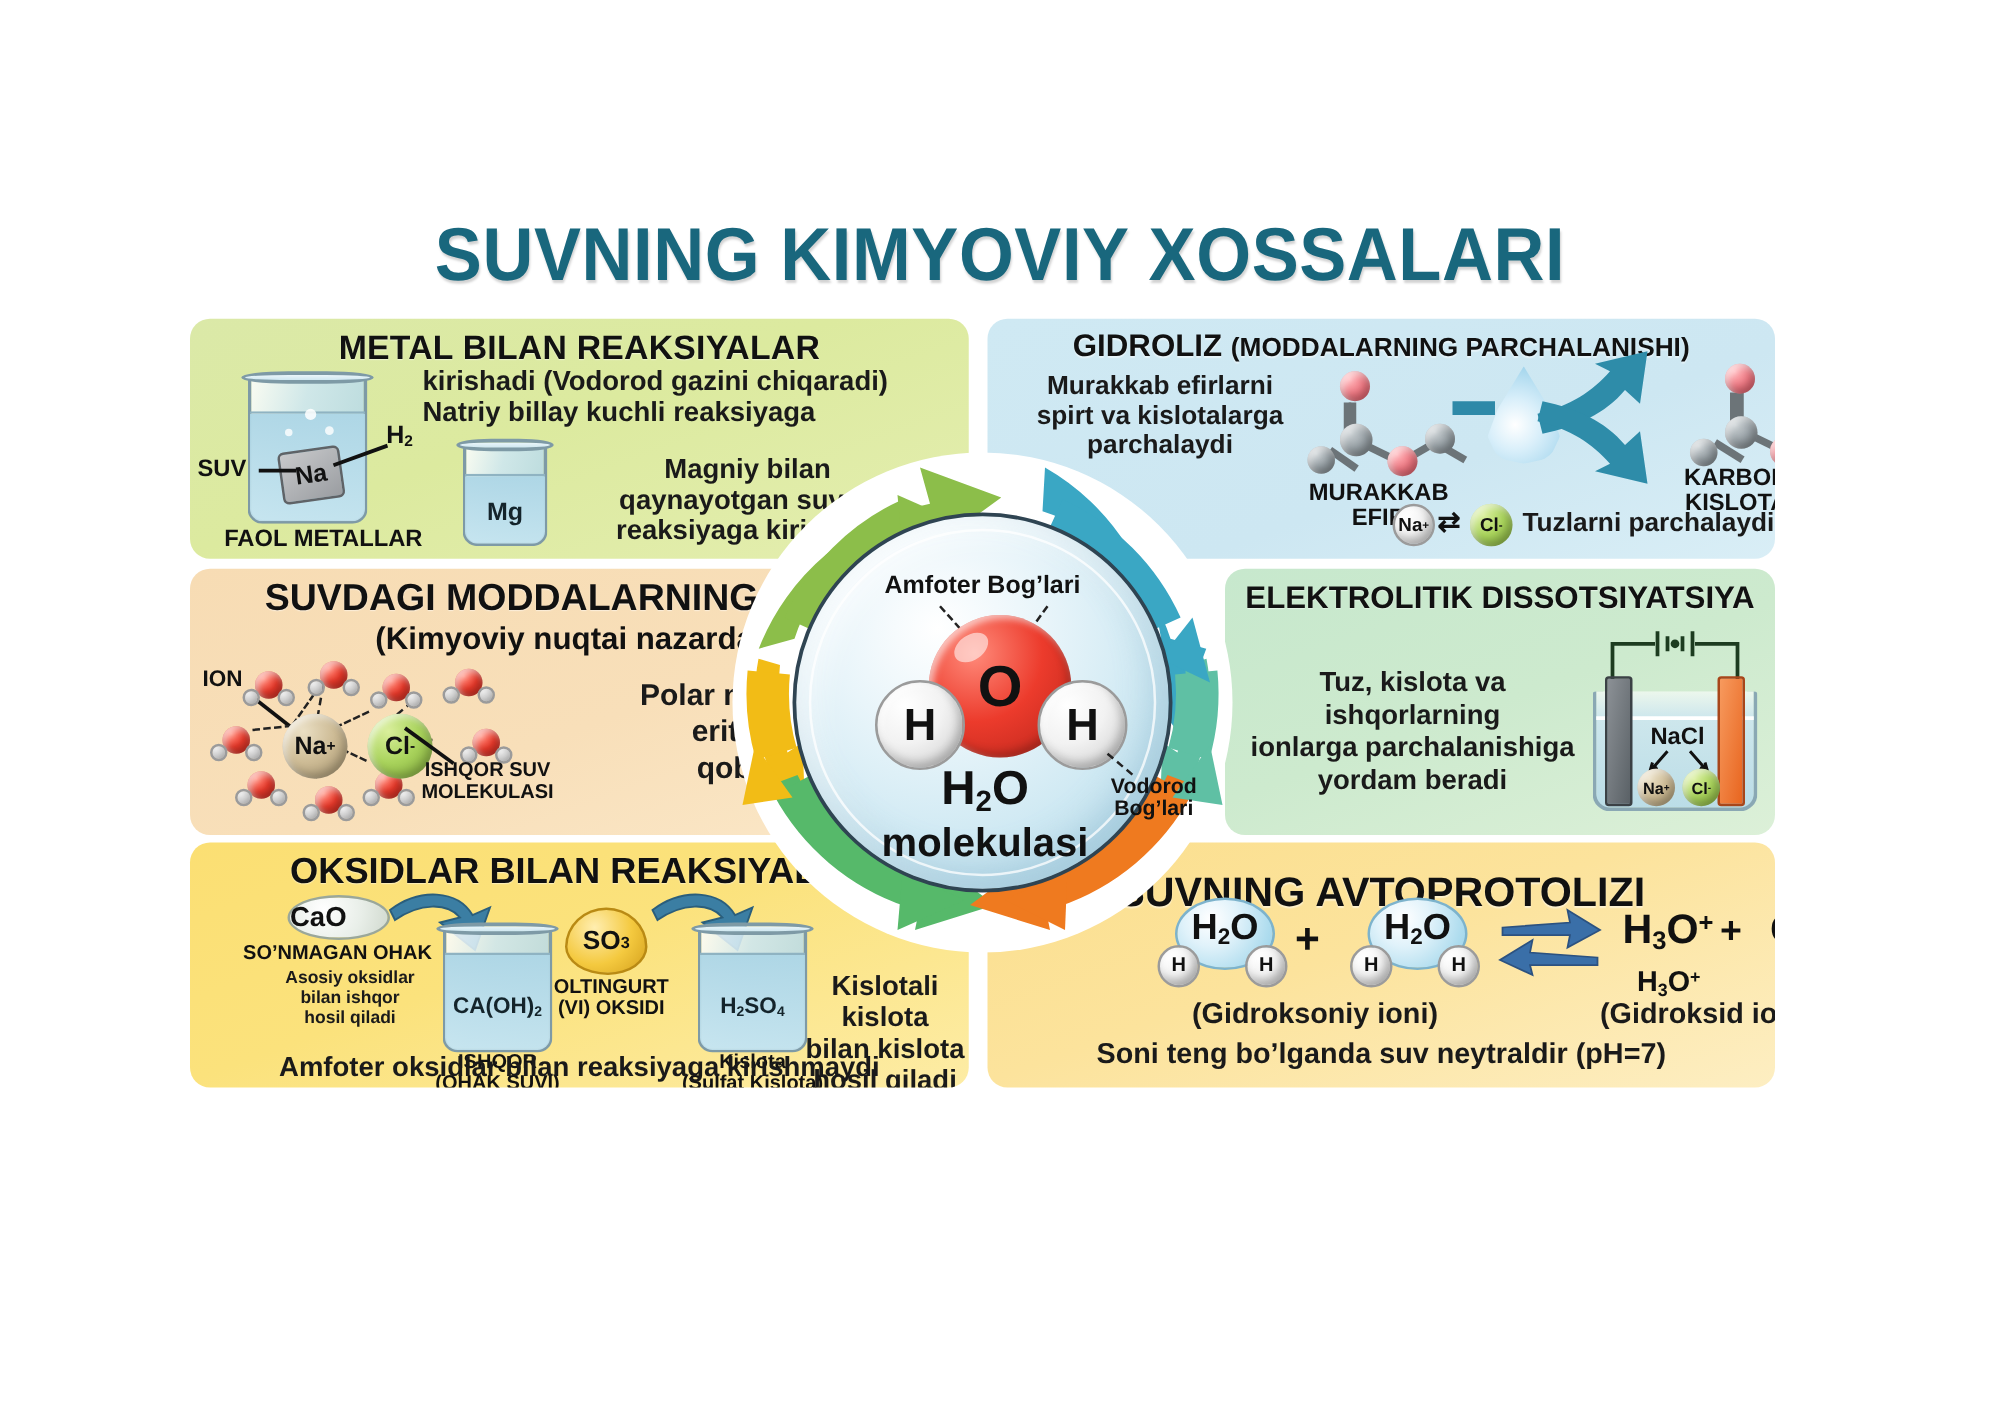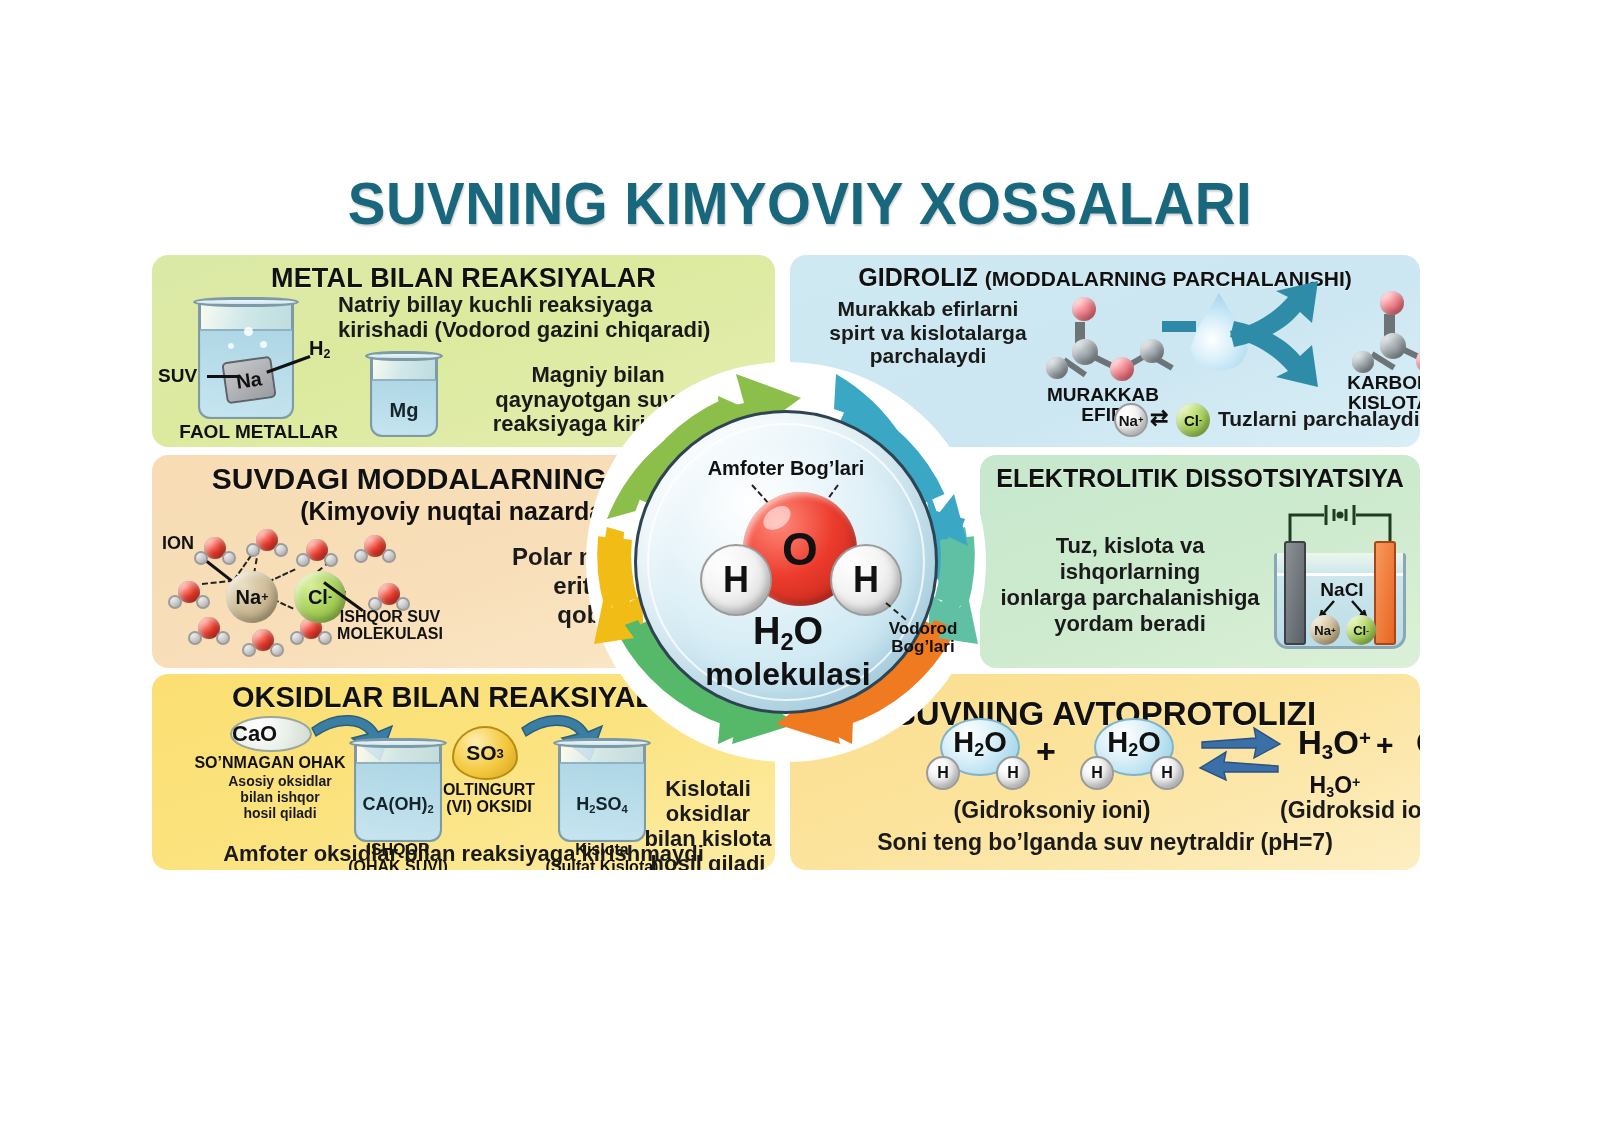--- a/index.html
+++ b/index.html
@@ -154,22 +154,22 @@
     <div class="beaker" style="left:218px; top:100px; width:68px; height:82px;">
       <div class="glass"></div>
       <div class="lip"></div>
       <div class="water" style="height:56px;"></div>
       <div class="lbl" style="top:44px; font-size:20px;">
         <span>Mg</span>
       </div>
     </div>
 
     <div class="abs body-txt" style="left:186px; top:38px; width:420px; font-size:22px;">
+      <div>kirishadi (Vodorod gazini chiqaradi)</div>
       <div>Natriy billay kuchli reaksiyaga</div>
-      <div>kirishadi (Vodorod gazini chiqaradi)</div>
     </div>
     <div class="abs body-txt ctr" style="left:296px; top:108px; width:300px; font-size:22px;">
       <div>Magniy bilan</div>
       <div>qaynayotgan suvda</div>
       <div>reaksiyaga kirishadi</div>
     </div>
   </div>
 
   <div class="panel" id="p-gidroliz">
     <div class="panel-title">
@@ -435,21 +435,21 @@
       <div class="lbl" style="top:52px; font-size:18px;">
         <span>H</span><sub>2</sub><span>SO</span><sub>4</sub>
       </div>
     </div>
     <div class="abs ctr" style="left:388px; top:168px; width:124px; font-size:16px; font-weight:bold; color:#111; line-height:1.05;">
       <div>Kislota</div>
       <div>(Sulfat Kislota)</div>
     </div>
 
     <div class="abs body-txt ctr" style="left:486px; top:102px; width:140px; font-size:22px; line-height:1.14;">
-      <div>Kislotali oksidlar</div>
+      <div>Kislotali kislota</div>
       <div>bilan kislota</div>
       <div>hosil qiladi</div>
     </div>
 
     <div class="abs body-txt ctr" style="left:0; top:168px; width:623px; font-size:22px;">
       <span>Amfoter oksidlar bilan reaksiyaga kirishmaydi</span>
     </div>
   </div>
 
   <div class="panel" id="p-avto">

